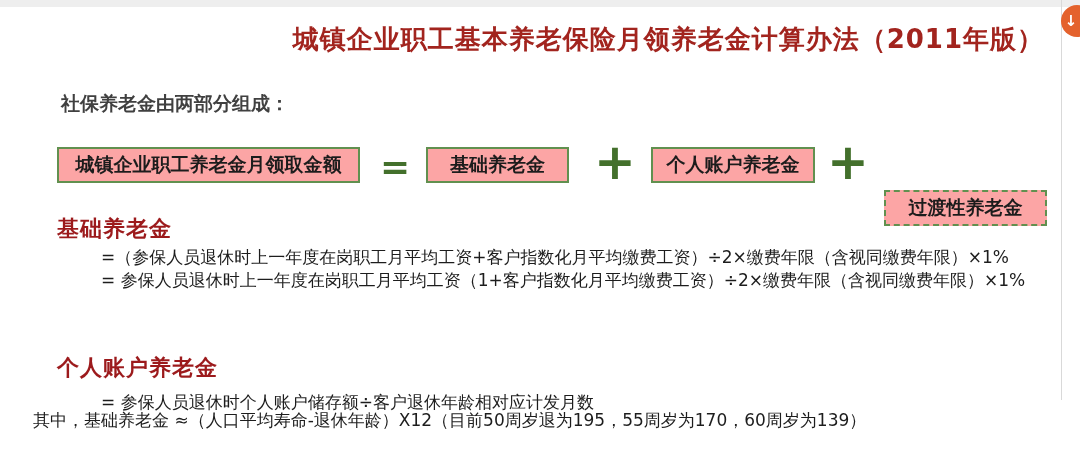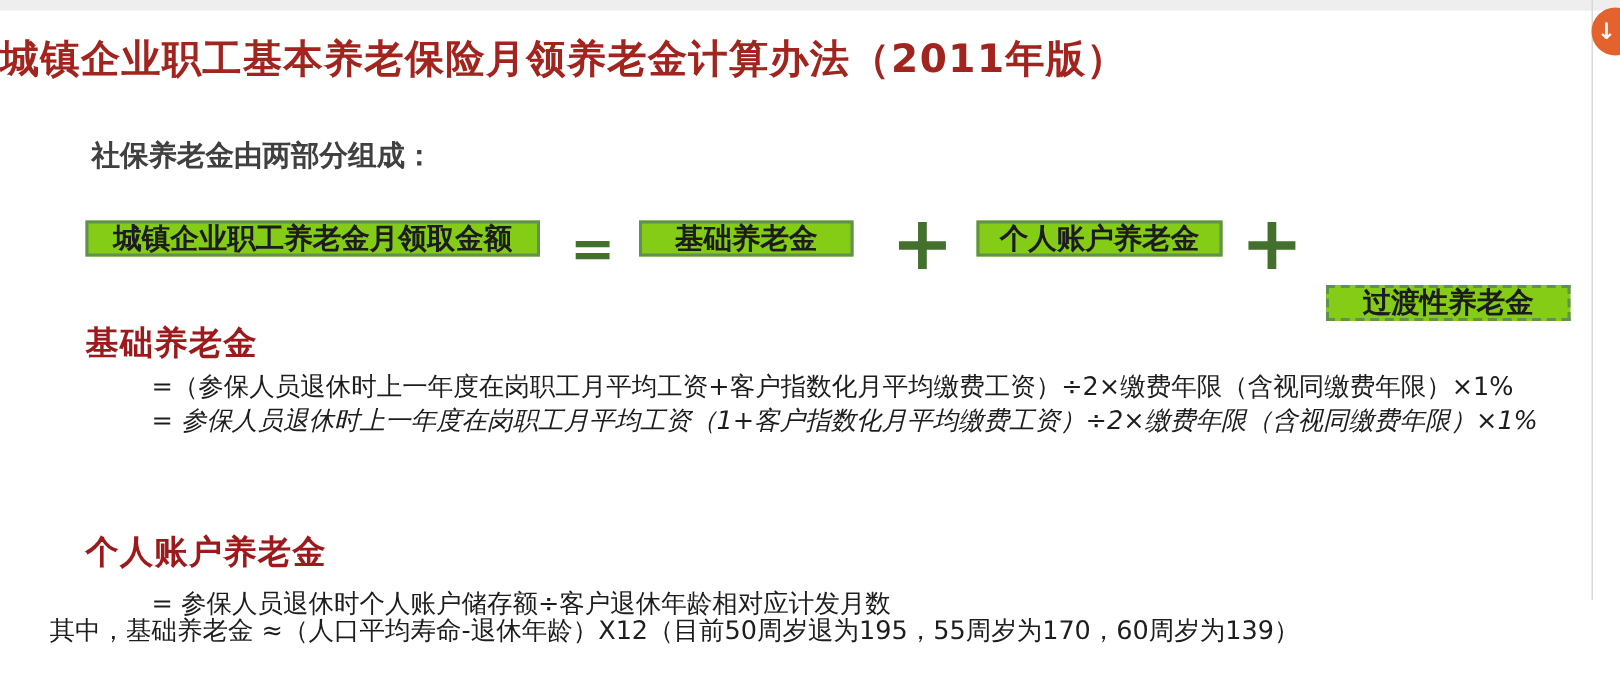--- a/index.html
+++ b/index.html
@@ -27,35 +27,35 @@
     width: 32px; height: 32px;
     border-radius: 50%;
     background: #E4622D;
     color: #ffffff;
     display: flex; align-items: center; justify-content: center;
     font-size: 15px; font-weight: bold;
     padding-right: 12px;
   }
   .title {
     position: absolute; top: 22px; left: 0; width: 1044px;
-    text-align: left;
+    text-align: right;
     font-size: 26px; font-weight: bold;
     color: #A2241E;
     letter-spacing: 1px;
     white-space: nowrap;
   }
   .intro {
     position: absolute; top: 91px; left: 61px;
     font-size: 19px; font-weight: 600;
     color: #404040;
   }
   .fbox {
-    position: absolute; top: 147px; height: 24px;
+    position: absolute; top: 147px; height: 36px;
     border: 2px solid #61904F;
-    background: #84cc16;
+    background: #fca5a5;
     display: flex; align-items: center; justify-content: center;
     font-size: 19px; font-weight: 600;
     color: #1c1c1c; white-space: nowrap;
   }
   .fbox.dashed { border-style: dashed; margin-top: 43px; }
   .box-total    { left: 57px;  width: 303px; }
   .box-base     { left: 426px; width: 143px; }
   .box-personal { left: 651px; width: 164px; }
   .box-trans    { left: 884px; width: 163px; }
   .op {
@@ -75,21 +75,21 @@
   }
   .h-base     { top: 214px; }
   .h-personal { top: 353px; }
   .fline {
     position: absolute;
     font-size: 17px; font-weight: 500;
     color: #1d1d1d;
     white-space: nowrap;
   }
   .bl1 { left: 101px; top: 246px; }
-  .bl2 { left: 101px; top: 269px; font-style: italic; }
+  .bl2 { left: 101px; top: 269px; }
   .pl1 { left: 101px; top: 391px; text-align: center; }
   .pl2 { left: 33px;  top: 409px; }
 </style>
 </head>
 <body>
 
 <div class="slide">
 
   <div class="top-edge"></div>
   <div class="right-line"></div>

